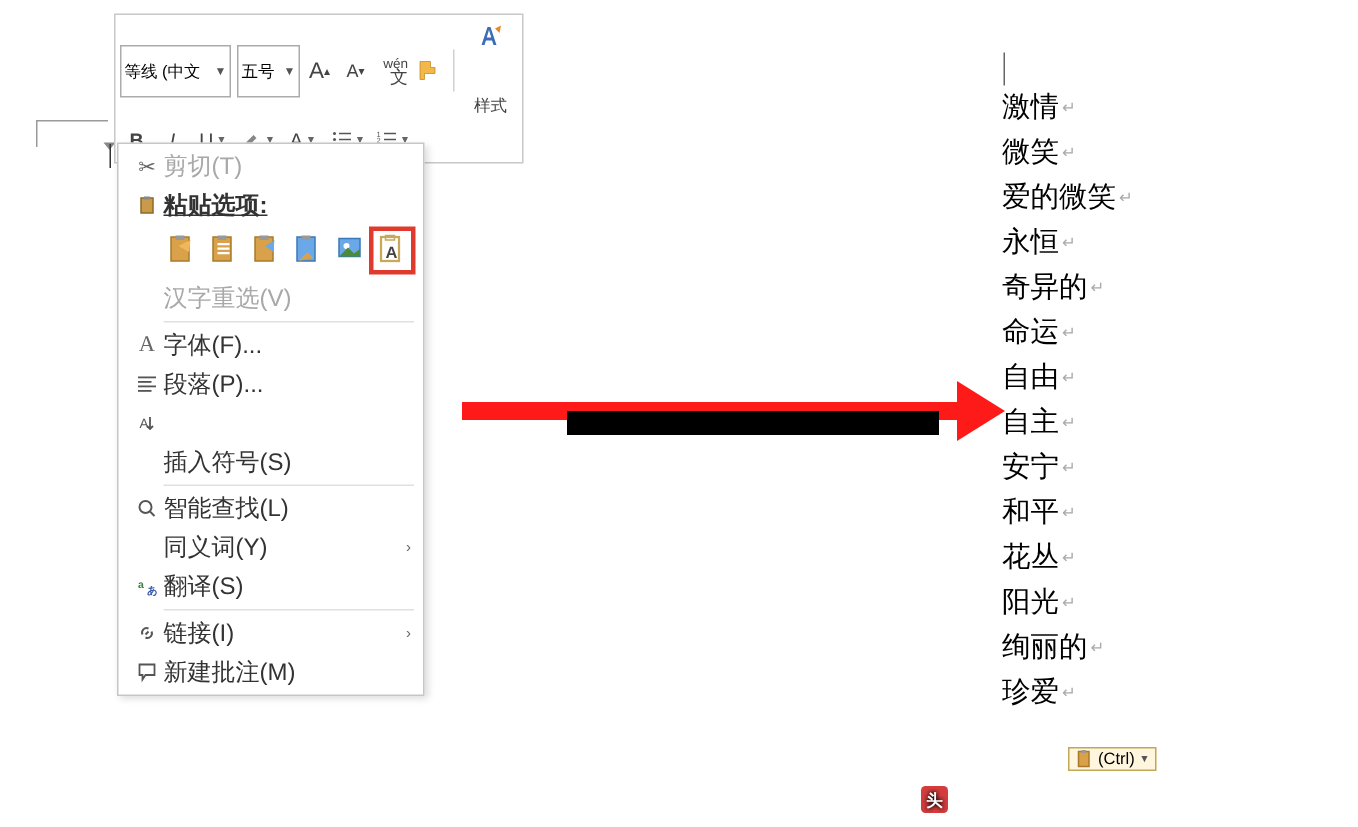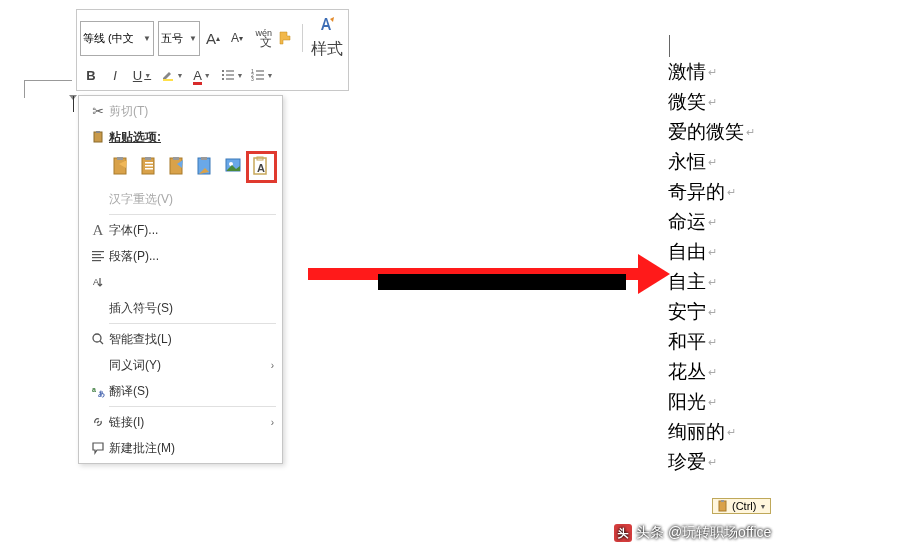--- a/index.html
+++ b/index.html
@@ -56,21 +56,21 @@
     .tsep { width: 1px; height: 28px; background: #d0d0d0; margin: 0 4px; }
     .styles-btn {
       display: flex;
       flex-direction: column;
       align-items: center;
       width: 36px;
       padding: 2px 0;
       cursor: pointer;
     }
     .styles-btn .styles-ic { font-size: 18px; color: #3d6db5; }
-    .styles-btn .styles-label { font-size: 16px; color: #444; }
+    .styles-btn .styles-label { font-size: 11px; color: #444; margin-top: 24px; }
 
     
     .context-menu {
       position: absolute;
       left: 78px;
       top: 95px;
       width: 205px;
       border: 1px solid #c6c6c6;
       background: #fff;
       box-shadow: 2px 2px 5px rgba(0,0,0,0.15);
@@ -86,21 +86,21 @@
     }
     .menu-item.disabled { color: #a8a8a8; cursor: default; }
     .menu-icon {
       width: 22px;
       display: flex;
       align-items: center;
       justify-content: center;
       font-size: 14px;
       color: #666;
     }
-    .menu-label { flex: 1; font-size: 12px; }
+    .menu-label { flex: 1; font-size: 16px; }
     .menu-arrow { font-size: 10px; color: #666; }
     .menu-sep { height: 1px; background: #e0e0e0; margin: 2px 6px 2px 30px; }
     .paste-options {
       display: flex;
       gap: 3px;
       padding: 4px 8px 6px 30px;
     }
     .paste-opt {
       width: 26px;
       height: 26px;
@@ -526,14 +526,13 @@
   <svg width="12" height="12" viewBox="0 0 12 12">
       <rect x="2" y="1" width="7" height="10" fill="#d9a24a" stroke="#a87a2a"></rect>
       <rect x="4" y="0" width="3" height="2" fill="#999"></rect>
     </svg>
   <span>(Ctrl)</span>
   <span class="dd">▼</span>
 </div>
 
 <div class="watermark">
   <span class="wm-logo">头</span>
-  <span>头条 @玩转职场office</span>
 </div>
 
 </body></html>

